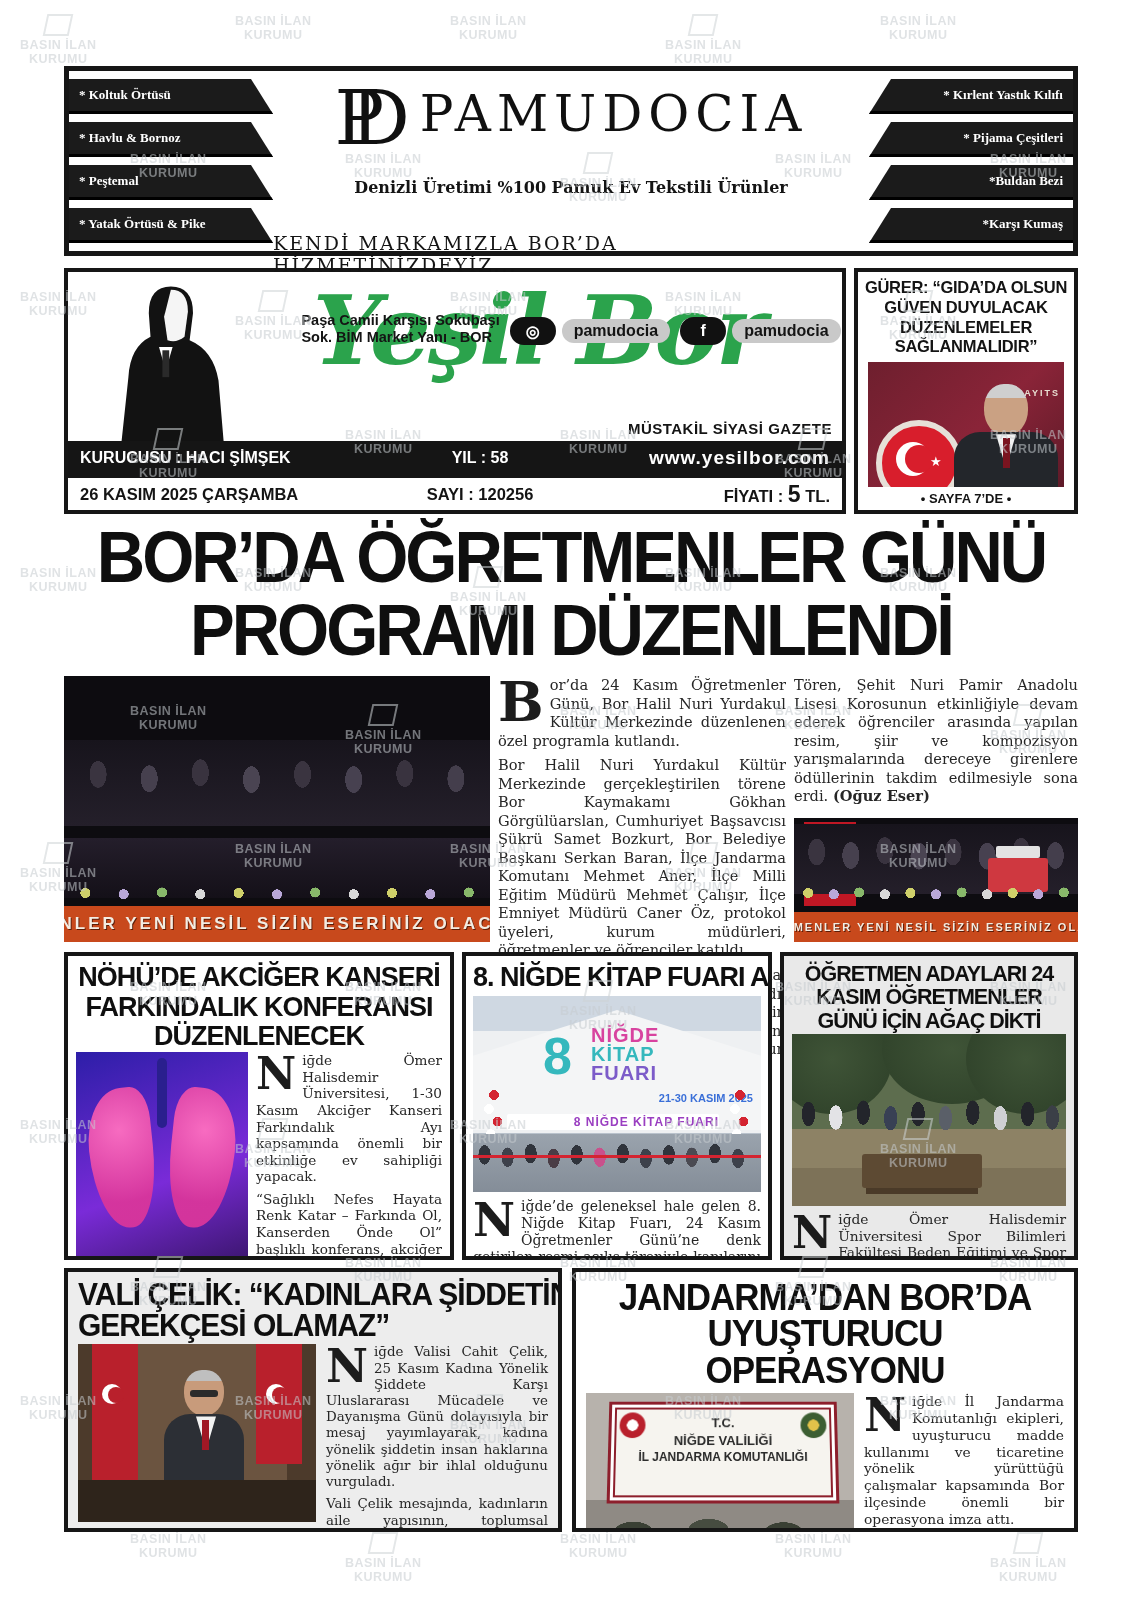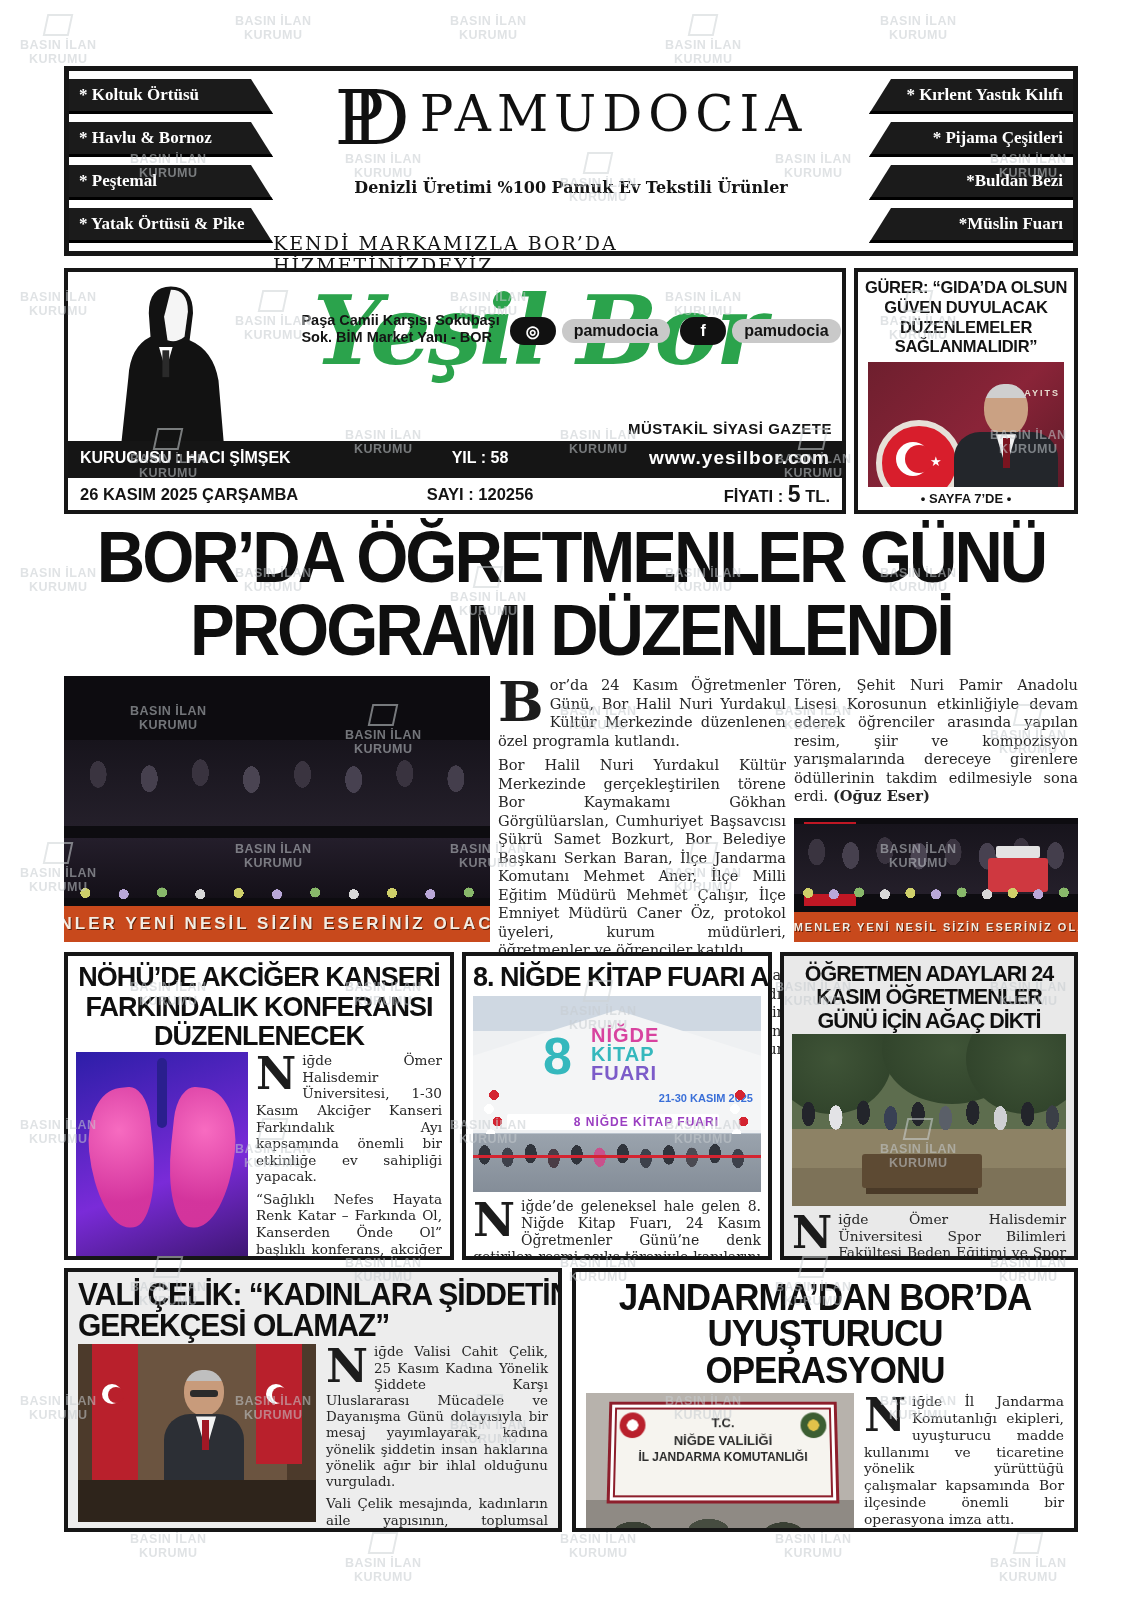--- a/index.html
+++ b/index.html
@@ -13,21 +13,21 @@
       font-size:12.5px;line-height:1.15;letter-spacing:.5px;white-space:nowrap;}
   .wm-cube{display:block;margin:0 auto 2px auto;width:22px;height:18px;
       border:2.5px solid #ced3d6;transform:skewX(-12deg);}
 
   
   .ad-banner{position:absolute;left:0;top:66px;width:1014px;height:190px;background:#fff;
      border:5px solid #161616;box-sizing:border-box;display:flex;z-index:2;}
   .ad-side{width:204px;display:flex;flex-direction:column;justify-content:space-between;
      padding:8px 0;box-sizing:border-box;}
   .ribbon{background:#1b1b1b;color:#fff;height:32px;display:flex;align-items:center;
-     font-family:"Liberation Serif",serif;font-weight:bold;font-size:17px;white-space:nowrap;
+     font-family:"Liberation Serif",serif;font-weight:bold;font-size:13px;white-space:nowrap;
      box-shadow:0 4px 0 -1px #1b1b1b33;}
   .ribbon-left{clip-path:polygon(0 0,calc(100% - 22px) 0,100% 100%,0 100%);padding-left:10px;
      border-bottom:3px solid #000;}
   .ribbon-right{clip-path:polygon(22px 0,100% 0,100% 100%,0 100%);justify-content:flex-end;
      padding-right:10px;border-bottom:3px solid #000;}
   .ad-center{flex:1;display:flex;flex-direction:column;align-items:center;padding-top:16px;gap:32px;}
   .brand-row{display:flex;align-items:flex-start;}
   .pd-logo{font-family:"DejaVu Serif",serif;font-size:74px;line-height:.85;font-weight:normal;
      letter-spacing:-34px;padding-right:44px;color:#101010;}
   .brand{font-family:"DejaVu Serif",serif;font-size:50px;letter-spacing:6px;line-height:1;
@@ -310,21 +310,21 @@
         <div class="ribbon ribbon-right">
             <span>* Kırlent Yastık Kılıfı</span>
           </div>
         <div class="ribbon ribbon-right">
             <span>* Pijama Çeşitleri</span>
           </div>
         <div class="ribbon ribbon-right">
             <span>*Buldan Bezi</span>
           </div>
         <div class="ribbon ribbon-right">
-            <span>*Müslin Fuarı</span>
+            <span>*Karşı Kumaş</span>
           </div>
       </div>
     </div>
 
     <div class="mast-row">
       <div class="masthead">
         <div class="mast-top">
           <svg class="ataturk" viewBox="0 0 100 100" preserveAspectRatio="none">
             <path d="M28 100 L32 62 Q33 44 45 38 L44 24 Q44 8 57 8 Q70 8 70 24 L68 40 Q82 46 85 64 L88 100 Z" fill="#121212"></path>
             <path d="M57 10 Q67 10 67 23 L65 38 Q60 42 55 40 L53 26 Z" fill="#f5f5f5"></path>

